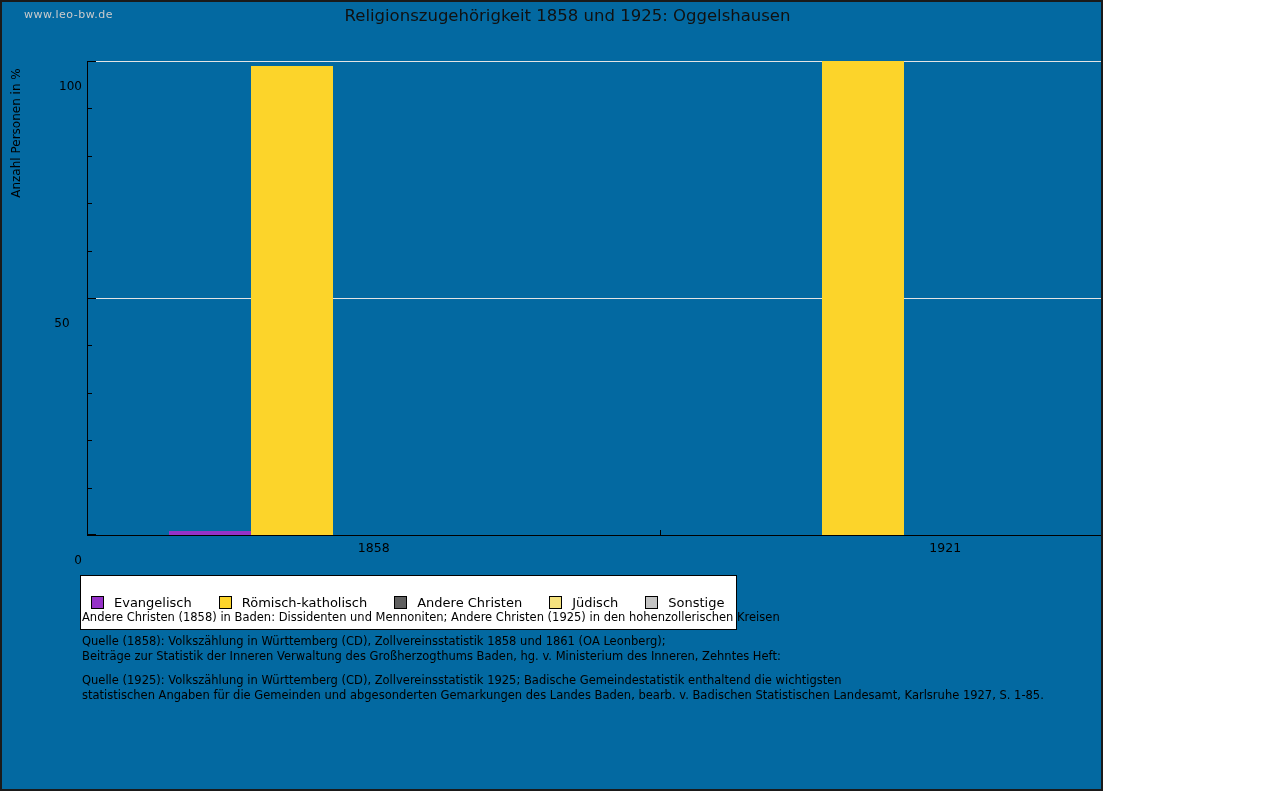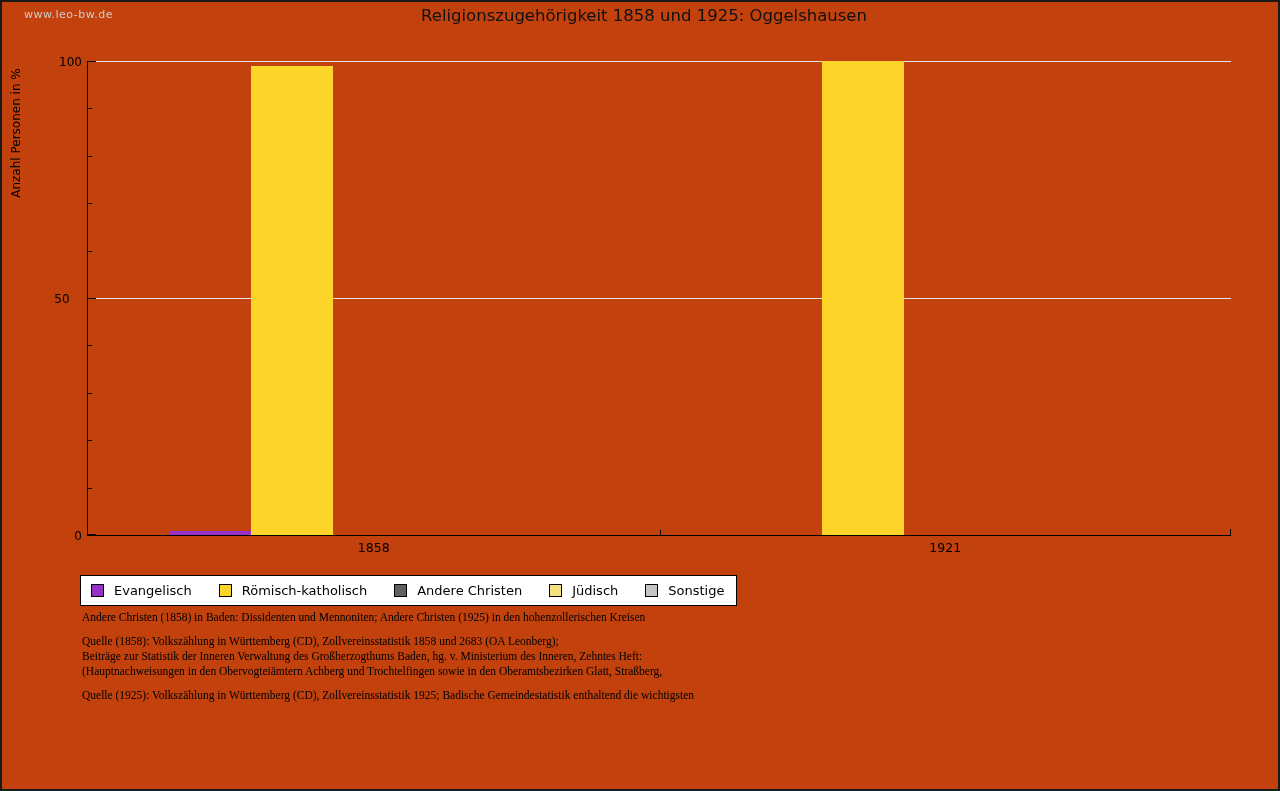--- a/index.html
+++ b/index.html
@@ -1,77 +1,77 @@
 <!DOCTYPE html>
 <html><head>
 <meta charset="utf-8">
 <style>
   html,body{margin:0;padding:0;background:#fff;}
   #page{
     position:relative;
-    width:1280px;height:791px;
+    width:1103px;height:791px;
     box-sizing:border-box;
-    background:#c2410c;
+    background:#0369a1;
     border:2px solid #1a1a1a;
     font-family:"DejaVu Sans","Liberation Sans",sans-serif;
     color:#000;
     overflow:hidden;
   }
   .watermark{
     position:absolute;left:22px;top:6px;
     font-size:11px;color:#ccc;letter-spacing:.5px;
   }
   .chart-title{
-    position:absolute;top:4px;left:4px;width:100%;
+    position:absolute;top:4px;left:16px;width:100%;
     text-align:center;font-size:16.5px;color:#111;
   }
   .y-axis-label{
     position:absolute;left:14px;top:131px;
     transform:translate(-50%,-50%) rotate(-90deg);
     white-space:nowrap;font-size:12px;
   }
   #plot{
     position:absolute;left:85px;top:59px;
     width:1143px;height:474px;
     border-left:1px solid #000;
     border-bottom:1px solid #000;
   }
   #plot .gridline{position:absolute;left:0;width:100%;height:1px;background:#e4e4e4;}
   #plot .bar{position:absolute;}
   #plot .y-tick{position:absolute;left:0;height:1px;background:#000;}
   #plot .y-tick-label{
     position:absolute;left:-46px;width:40px;text-align:right;
-    font-size:12px;line-height:12px;
+    font-size:12px;line-height:12px;margin-top:24px;
   }
   #plot .x-tick{position:absolute;bottom:0;width:1px;background:#000;}
   #plot .x-category-label{
     position:absolute;width:90px;margin-left:-45px;text-align:center;
     font-size:12.5px;
   }
   .legend{
     position:absolute;left:78px;top:573px;
     display:flex;align-items:center;
     border:1px solid #000;
-    height:21px;padding:4px 10px;
+    height:21px;padding:16px 10px;
     background:#fff;
   }
   .legend-item{display:flex;align-items:center;margin-right:27px;}
   .legend-item:last-child{margin-right:2px;}
   .swatch{
     width:13px;height:13px;border:1px solid #000;box-sizing:border-box;
     display:inline-block;
   }
   .legend-label{margin-left:10px;font-size:13px;white-space:nowrap;}
   .footnotes{
     position:absolute;left:80px;top:608px;width:1130px;
     font-size:11.5px;line-height:15px;color:#000;
   }
   .footnote-block{margin:0 0 9px 0;}
   .footnote-block.last{margin-bottom:4px;}
-  .footnote-line{white-space:nowrap;font-family:Liberation Serif, serif;}
+  .footnote-line{white-space:nowrap;}
 </style>
 </head>
 <body>
 
 <div id="page">
 
   <div class="watermark">www.leo-bw.de</div>
 
   <div class="chart-title">Religionszugehörigkeit 1858 und 1925: Oggelshausen</div>
 
@@ -124,22 +124,22 @@
       <span class="swatch" style="background: rgb(196, 196, 196);"></span>
       <span class="legend-label">Sonstige</span>
     </div>
   </div>
 
   <div class="footnotes">
     <div class="footnote-block">
       <div class="footnote-line">Andere Christen (1858) in Baden: Dissidenten und Mennoniten; Andere Christen (1925) in den hohenzollerischen Kreisen</div>
     </div>
     <div class="footnote-block">
-      <div class="footnote-line">Quelle (1858): Volkszählung in Württemberg (CD), Zollvereinsstatistik 1858 und 2683 (OA Leonberg);</div>
+      <div class="footnote-line">Quelle (1858): Volkszählung in Württemberg (CD), Zollvereinsstatistik 1858 und 1861 (OA Leonberg);</div>
       <div class="footnote-line">Beiträge zur Statistik der Inneren Verwaltung des Großherzogthums Baden, hg. v. Ministerium des Inneren, Zehntes Heft:</div>
-      <div class="footnote-line">(Hauptnachweisungen in den Obervogteiämtern Achberg und Trochtelfingen sowie in den Oberamtsbezirken Glatt, Straßberg,</div>
     </div>
     <div class="footnote-block last">
       <div class="footnote-line">Quelle (1925): Volkszählung in Württemberg (CD), Zollvereinsstatistik 1925; Badische Gemeindestatistik enthaltend die wichtigsten</div>
+      <div class="footnote-line">statistischen Angaben für die Gemeinden und abgesonderten Gemarkungen des Landes Baden, bearb. v. Badischen Statistischen Landesamt, Karlsruhe 1927, S. 1-85.</div>
     </div>
   </div>
 
 </div>
 
 </body></html>

